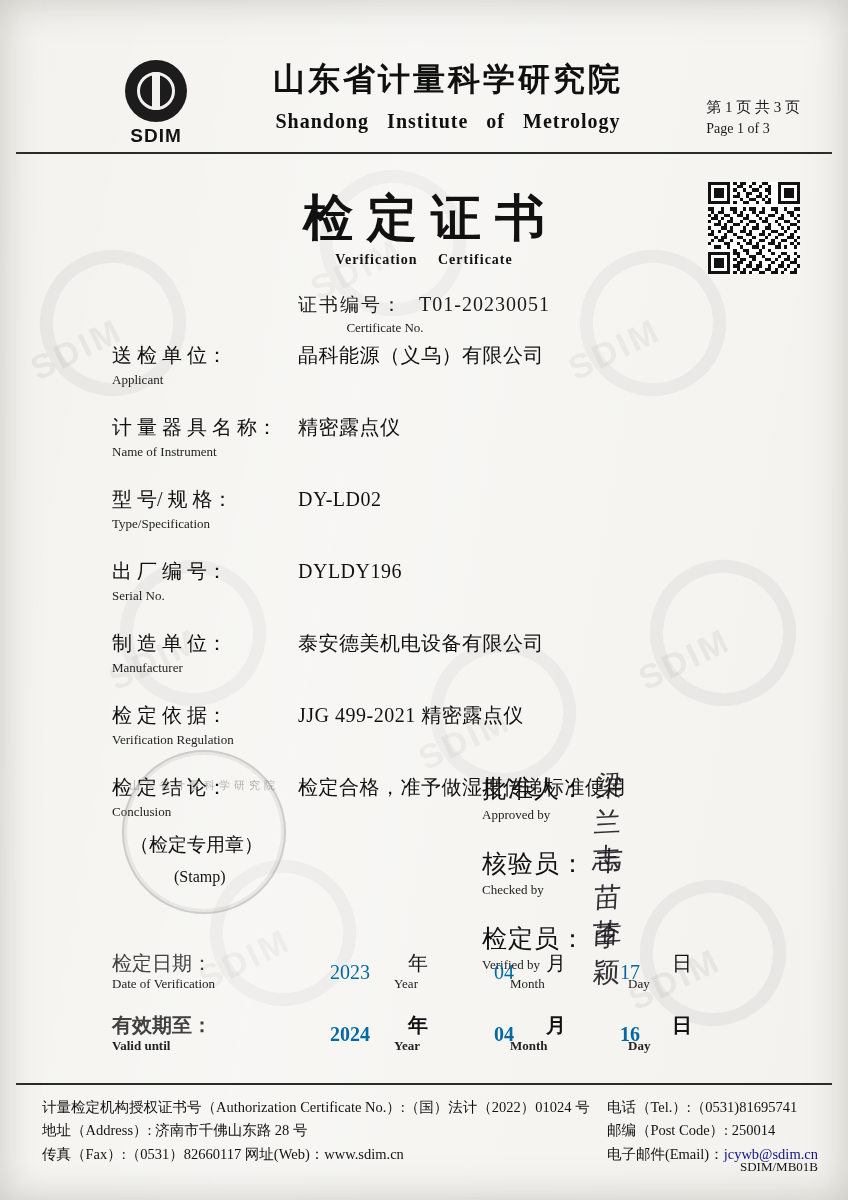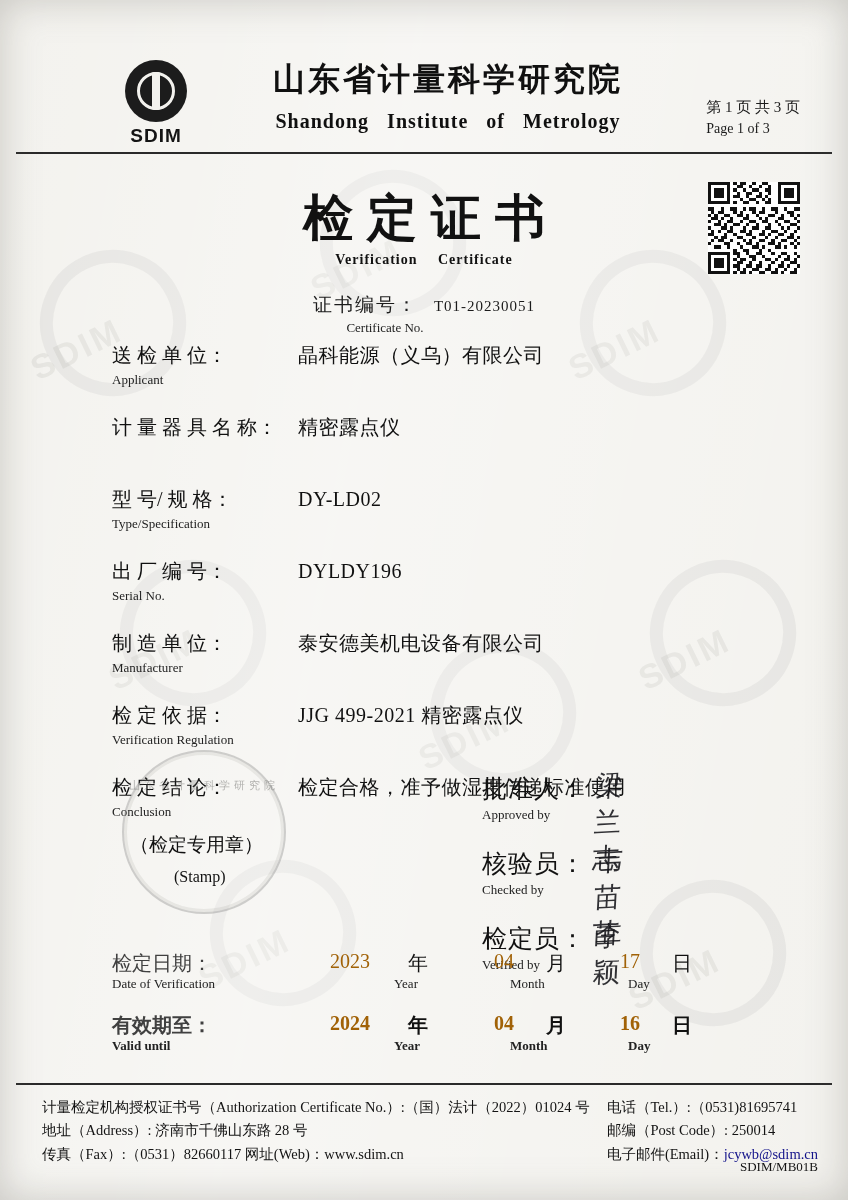--- a/index.html
+++ b/index.html
@@ -203,21 +203,21 @@
     top: 292px;
     left: 0; right: 0;
     text-align: center;
     z-index: 5;
   }
   .certno-line {
     font-size: 19px;
     letter-spacing: 1px;
   }
   .certno-label-cn { letter-spacing: 2px; }
-  .certno-value { margin-left: 16px; font-size: 15px; }
+  .certno-value { margin-left: 16px; font-size: 20px; }
   .certno-en {
     font-size: 13px;
     margin-top: 2px;
     margin-left: -78px;
     color: #222;
   }
 
   
   .fields {
     position: absolute;
@@ -346,23 +346,23 @@
     color: #404040;
   }
   .d-en {
     position: absolute;
     left: 0; top: 26px;
     font-size: 13px;
     color: #222;
   }
   .d-num {
     position: absolute;
-    top: 0;
+    top: 11px;
     font-size: 20px;
-    color: #a16207;
+    color: #0369a1;
     text-align: right;
   }
   .d-unit {
     position: absolute;
     top: 0;
     font-size: 20px;
     color: #111;
   }
   .d-unit-en {
     position: absolute;
@@ -673,20 +673,21 @@
 
   <div class="fields">
 
     <div class="field">
       <span class="f-cn">送 检 单 位：</span><span class="f-val">晶科能源（义乌）有限公司</span>
       <span class="f-en">Applicant</span>
     </div>
 
     <div class="field">
       <span class="f-cn">计 量 器 具 名 称：</span><span class="f-val">精密露点仪</span>
+      <span class="f-en">Name of Instrument</span>
     </div>
 
     <div class="field">
       <span class="f-cn">型 号/ 规 格：</span><span class="f-val">DY-LD02</span>
       <span class="f-en">Type/Specification</span>
     </div>
 
     <div class="field">
       <span class="f-cn">出 厂 编 号：</span><span class="f-val">DYLDY196</span>
       <span class="f-en">Serial No.</span>

